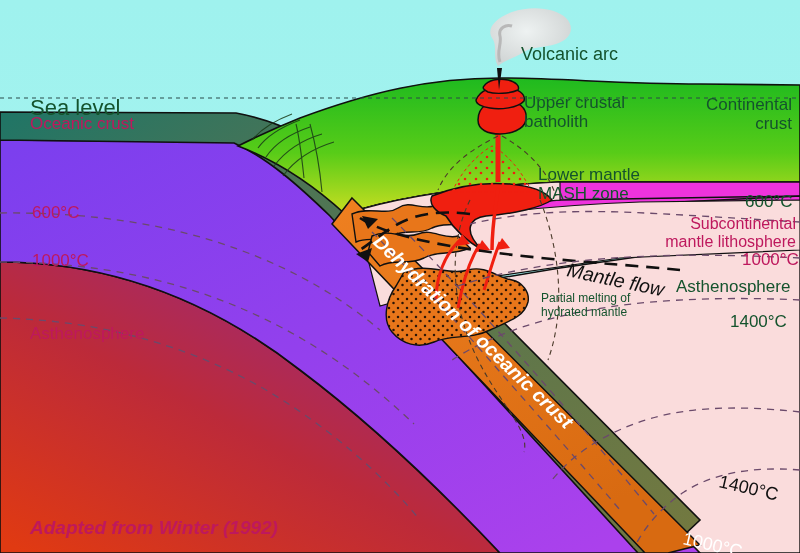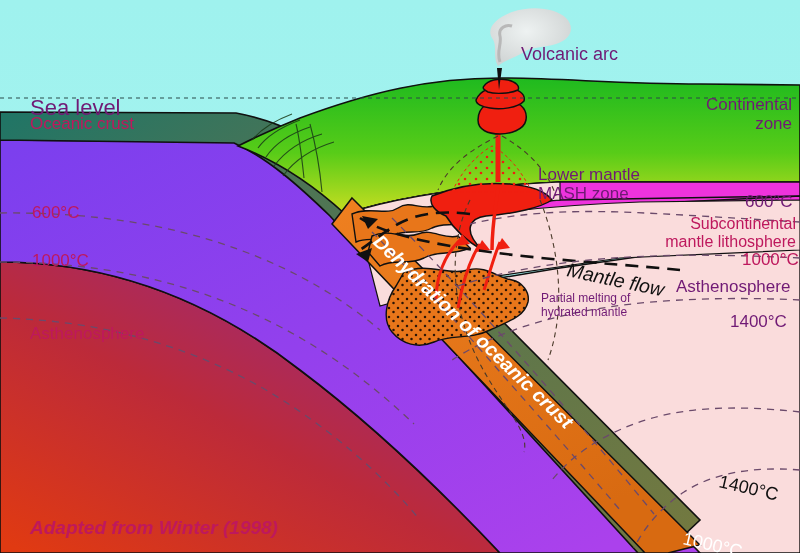--- a/index.html
+++ b/index.html
@@ -2,21 +2,21 @@
 <html><head>
 <meta charset="utf-8">
 <title>Subduction Zone Cross Section</title>
 <style>
   html,body{margin:0;padding:0;background:#fff;}
   body{font-family:"Liberation Sans", sans-serif;}
   #stage{position:relative;width:800px;height:553px;overflow:hidden;}
   #scene{position:absolute;left:0;top:0;width:800px;height:553px;}
   .lbl{position:absolute;white-space:pre;line-height:1.13;pointer-events:none;}
   .w{color:#be185d;}
-  .k{color:#701a75;}
+  .k{color:#14532d;}
   .r{text-align:right;}
   .ital{font-style:italic;}
 </style>
 </head>
 <body>
 
 <div id="stage">
 
   <svg id="scene" viewBox="0 0 800 553" xmlns="http://www.w3.org/2000/svg">
     <defs>
@@ -205,27 +205,29 @@
 
   <div class="lbl w" style="left:30px;top:114px;font-size:17px;">Oceanic crust</div>
 
 
   <div class="lbl w" style="left:32px;top:203px;font-size:17px;">600°C</div>
 
   <div class="lbl w" style="left:32px;top:251px;font-size:17px;">1000°C</div>
 
   <div class="lbl w" style="left:30px;top:324px;font-size:17px;">Asthenosphere</div>
 
-  <div class="lbl w ital" style="left:30px;top:517px;font-size:19px;font-weight:bold;">Adapted from Winter (1998)</div>
+  <div class="lbl w ital" style="left:30px;top:517px;font-size:19px;font-weight:bold;">Adapted from Winter (1992)</div>
 
   <div class="lbl k" style="left:521px;top:44px;font-size:18px;">Volcanic arc</div>
 
+  <div class="lbl k" style="left:524px;top:93px;font-size:17px;">Upper crustal
+batholith</div>
 
   <div class="lbl k r" style="left:640px;top:95px;width:152px;font-size:17px;">Continental
-zone</div>
+crust</div>
 
   <div class="lbl k" style="left:538px;top:165px;font-size:17px;">Lower mantle
 MASH zone</div>
 
   <div class="lbl k" style="left:745px;top:192px;font-size:17px;">600°C</div>
 
 
   <div class="lbl w r" style="left:600px;top:215px;width:196px;font-size:16px;">Subcontinental
 mantle lithosphere</div>
 

